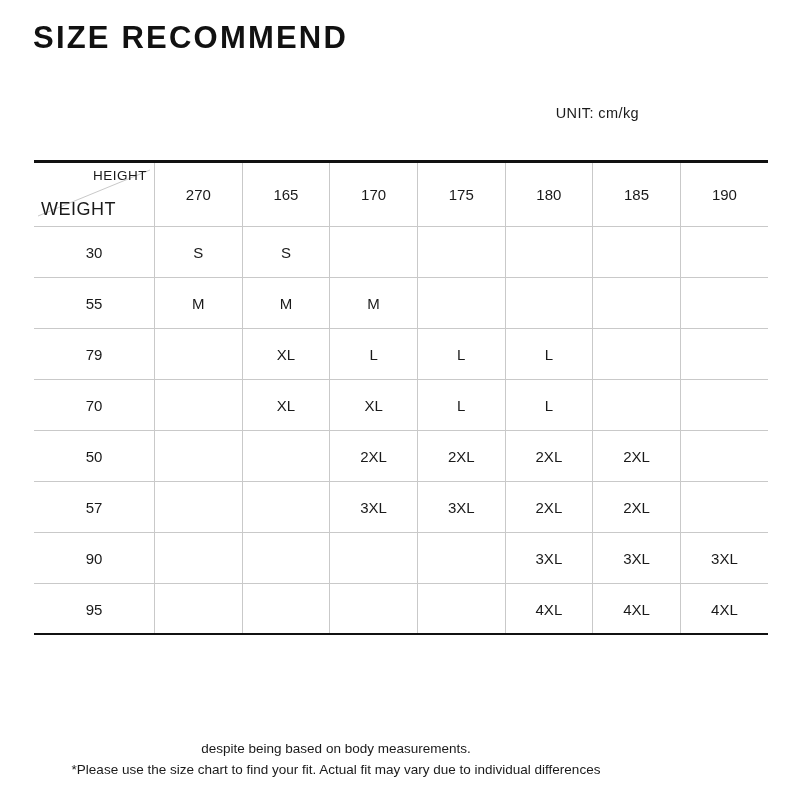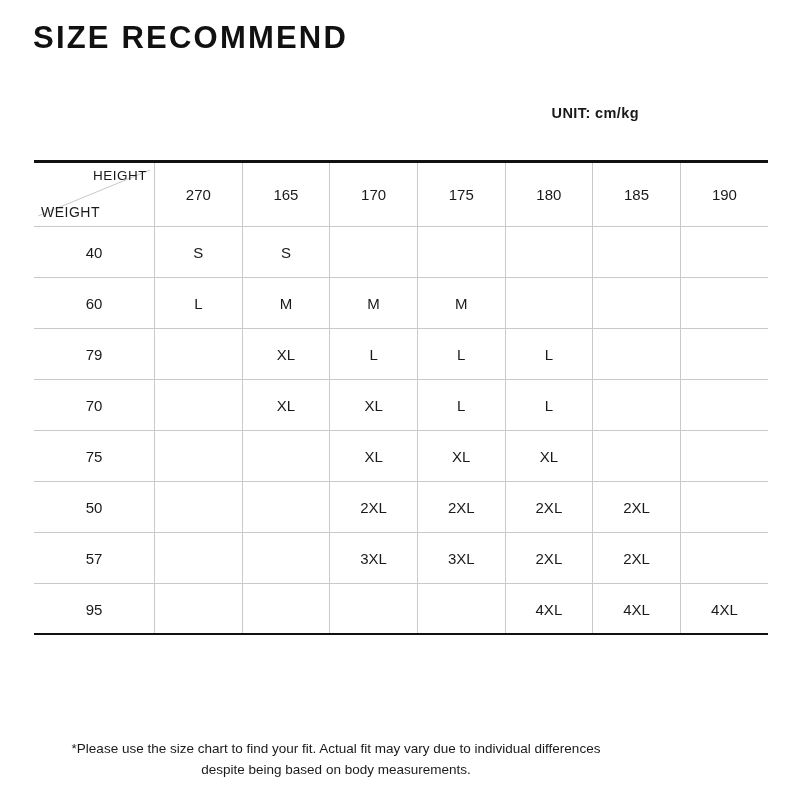--- a/index.html
+++ b/index.html
@@ -29,21 +29,20 @@
     letter-spacing: 2.2px;
     color: #111111;
   }
   .unit {
     position: absolute;
     right: 33px;
     top: 105px;
     font-size: 14.5px;
     color: #1a1a1a;
     letter-spacing: 0.4px;
-    font-weight: bold;
   }
   .table-wrap {
     position: absolute;
     left: 34px;
     top: 160px;
     width: 734px;
   }
   table.size-table {
     border-collapse: collapse;
     width: 734px;
@@ -105,21 +104,21 @@
     position: absolute;
     right: 7px;
     top: 6px;
     font-size: 13.5px;
     letter-spacing: 0.5px;
   }
   .corner-cell .wlabel {
     position: absolute;
     left: 7px;
     bottom: 6px;
-    font-size: 14px;
+    font-size: 18px;
     letter-spacing: 0.5px;
   }
   .note {
     position: absolute;
     left: 0;
     right: 0;
     top: 738px;
     text-align: center;
     font-size: 13.5px;
     line-height: 21px;
@@ -154,38 +153,38 @@
           <th>165</th>
           <th>170</th>
           <th>175</th>
           <th>180</th>
           <th>185</th>
           <th>190</th>
         </tr>
       </thead>
       <tbody>
         <tr>
-          <td>40</td>
+          <td>30</td>
           <td>S</td>
           <td>S</td>
           <td></td>
           <td></td>
           <td></td>
           <td></td>
           <td></td>
         </tr>
         <tr>
-          <td>60</td>
-          <td>L</td>
+          <td>55</td>
           <td>M</td>
           <td>M</td>
           <td>M</td>
           <td></td>
           <td></td>
           <td></td>
+          <td></td>
         </tr>
         <tr>
           <td>79</td>
           <td></td>
           <td>XL</td>
           <td>L</td>
           <td>L</td>
           <td>L</td>
           <td></td>
           <td></td>
@@ -194,62 +193,62 @@
           <td>70</td>
           <td></td>
           <td>XL</td>
           <td>XL</td>
           <td>L</td>
           <td>L</td>
           <td></td>
           <td></td>
         </tr>
         <tr>
-          <td>75</td>
-          <td></td>
-          <td></td>
-          <td>XL</td>
-          <td>XL</td>
-          <td>XL</td>
-          <td></td>
-          <td></td>
-        </tr>
-        <tr>
           <td>50</td>
           <td></td>
           <td></td>
           <td>2XL</td>
           <td>2XL</td>
           <td>2XL</td>
           <td>2XL</td>
           <td></td>
         </tr>
         <tr>
           <td>57</td>
           <td></td>
           <td></td>
           <td>3XL</td>
           <td>3XL</td>
           <td>2XL</td>
           <td>2XL</td>
           <td></td>
+        </tr>
+        <tr>
+          <td>90</td>
+          <td></td>
+          <td></td>
+          <td></td>
+          <td></td>
+          <td>3XL</td>
+          <td>3XL</td>
+          <td>3XL</td>
         </tr>
         <tr>
           <td>95</td>
           <td></td>
           <td></td>
           <td></td>
           <td></td>
           <td>4XL</td>
           <td>4XL</td>
           <td>4XL</td>
         </tr>
       </tbody>
     </table>
     <div class="bottom-rule"></div>
   </div>
 
   <div class="note">
+    <div>despite being based on body measurements.</div>
     <div>*Please use the size chart to find your fit. Actual fit may vary due to individual differences</div>
-    <div>despite being based on body measurements.</div>
   </div>
 
 </div>
 
 </body></html>

